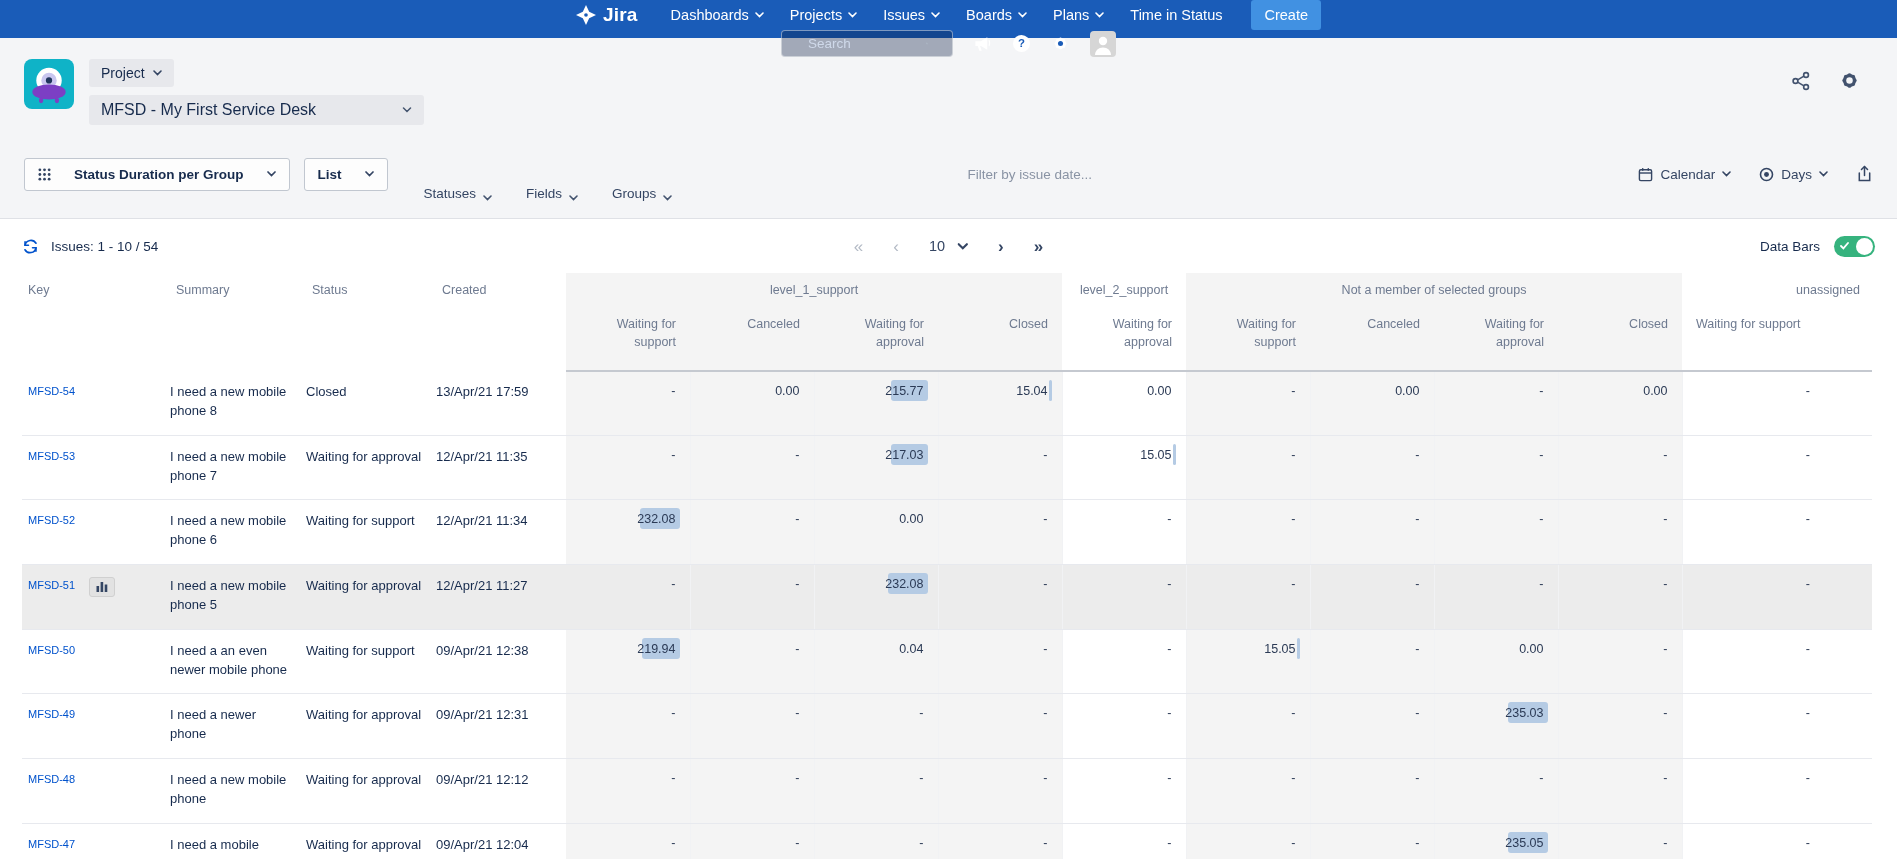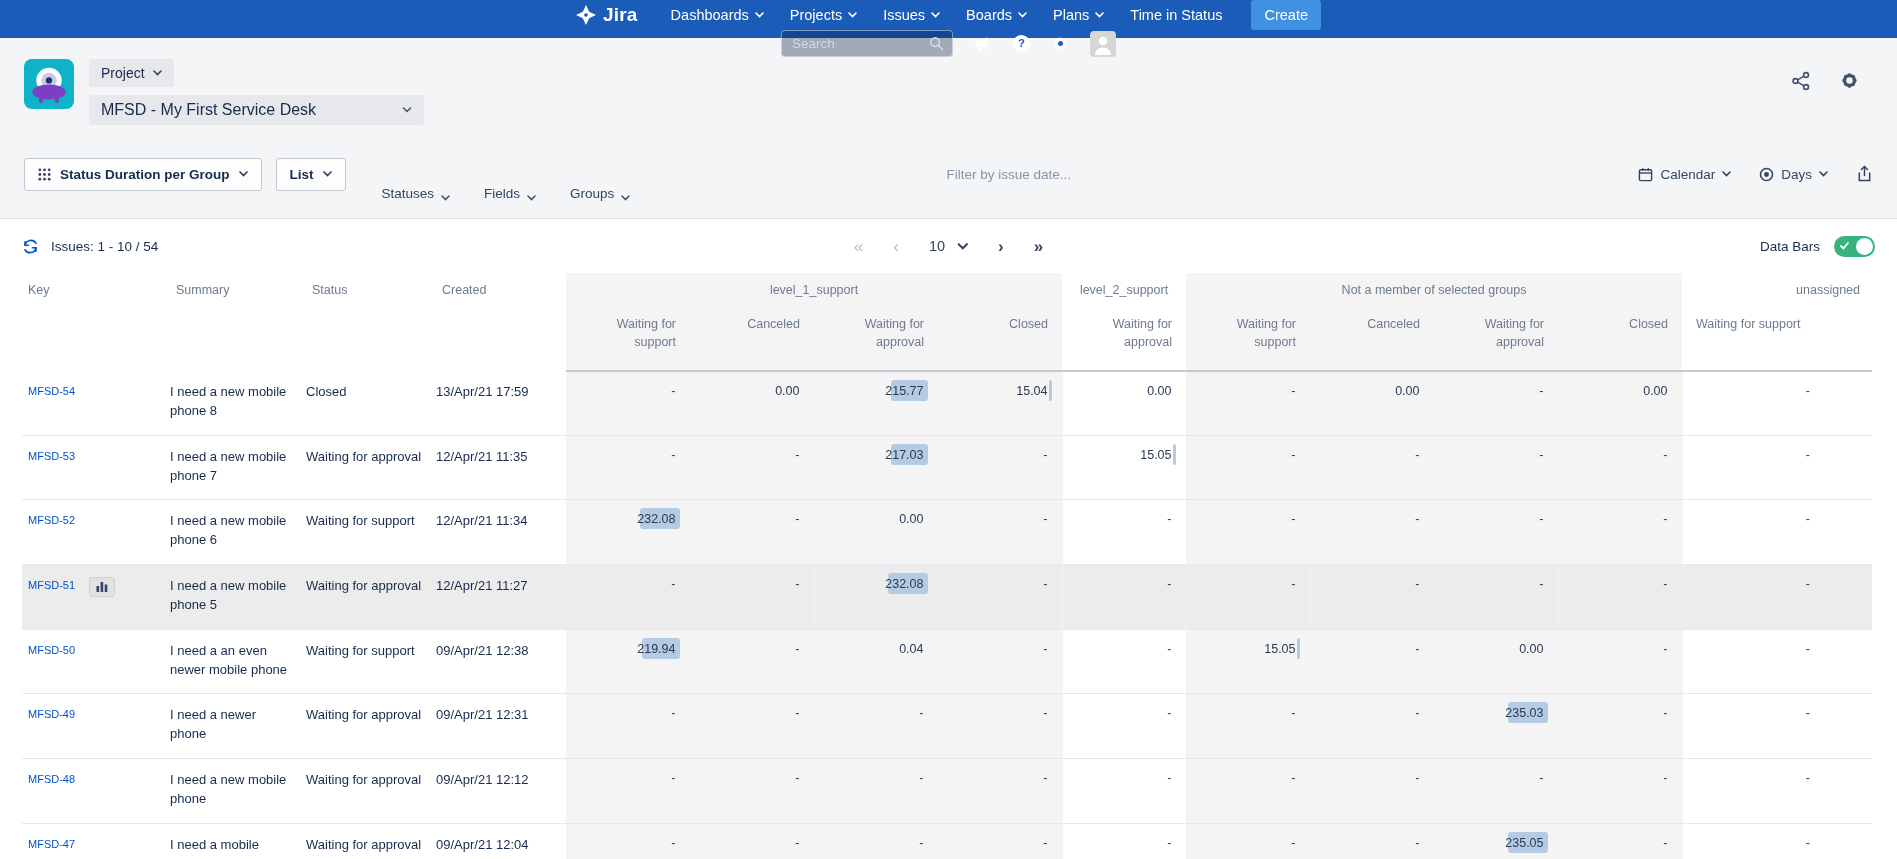--- a/index.html
+++ b/index.html
@@ -18,38 +18,38 @@
   .nav-left{display:flex;align-items:center;gap:8px;}
   .brand{display:flex;align-items:center;gap:7px;cursor:pointer;margin-right:14px;}
   .brand-text{font-size:19px;font-weight:700;letter-spacing:.2px;}
   .nav-items{display:flex;align-items:center;gap:4px;}
   .nav-item{display:flex;align-items:center;gap:6px;font-size:14.5px;padding:6px 11px;border-radius:3px;cursor:pointer;white-space:nowrap;}
   .chev{flex:0 0 auto;}
   .create-btn{margin-left:10px;background:var(--create_bg);color:#fff;border:none;border-radius:3px;
               font-size:14.5px;padding:7px 13px;cursor:pointer;font-family:inherit;}
   .nav-right{display:flex;align-items:center;gap:20px;}
   .search-box{display:flex;align-items:center;background:rgba(9,30,66,.35);border:1px solid rgba(255,255,255,.45);
-              border-radius:4px;height:27px;width:172px;padding:0 8px;}
+              border-radius:4px;height:27px;width:172px;padding:0 24px;}
   .search-box input{flex:1;background:transparent;border:none;outline:none;color:#fff;font-size:13.5px;width:120px;font-family:inherit;}
   .search-box input::placeholder{color:#cfd9ea;}
   .nav-icon{display:flex;align-items:center;justify-content:center;cursor:pointer;}
   
   .band{background:var(--band_bg);border-bottom:1px solid var(--divider);padding:21px 24px 17px;}
   .project-row{display:flex;align-items:flex-start;}
   .proj-avatar{width:50px;height:50px;border-radius:8px;overflow:hidden;flex:0 0 auto;}
   .proj-controls{margin-left:15px;display:flex;flex-direction:column;gap:8px;}
   .proj-btn{display:inline-flex;align-items:center;gap:8px;background:#e7e8ec;border:none;border-radius:3px;
             height:28px;padding:0 12px;font-size:14px;color:var(--text_dark);cursor:pointer;width:max-content;font-family:inherit;}
   .proj-select{display:flex;align-items:center;justify-content:space-between;background:#e7e8ec;border-radius:3px;
                height:30px;width:335px;padding:0 12px;font-size:16px;color:var(--text_dark);cursor:pointer;}
   .band-icons{margin-left:auto;display:flex;align-items:center;gap:26px;padding:10px 12px 0 0;}
   .band-icons .nav-icon{color:#42526e;}
   .toolbar{display:flex;align-items:center;margin-top:22px;}
   .tb-left{display:flex;align-items:center;gap:14px;}
-  .tb-btn{display:inline-flex;align-items:center;gap:9px;background:#fdfdfd;border:1px solid var(--btn-border,#c1c7d0);
+  .tb-btn{display:inline-flex;align-items:center;gap:23px;background:#fdfdfd;border:1px solid var(--btn-border,#c1c7d0);
           border-radius:3px;height:33px;padding:0 13px;font-size:13.5px;font-weight:700;color:var(--text_dark);cursor:pointer;font-family:inherit;}
   .tb-menus{display:flex;align-items:center;gap:34px;margin-left:22px;}
   .tb-menu{display:flex;align-items:flex-end;gap:7px;font-size:13.5px;color:#344563;cursor:pointer;margin-top:39px;}
   .tb-center{flex:1;display:flex;justify-content:center;}
   .filter-input{width:380px;background:transparent;border:none;outline:none;font-size:13.5px;color:var(--text_dark);font-family:inherit;}
   .filter-input::placeholder{color:#8993a4;}
   .tb-right{display:flex;align-items:center;gap:28px;color:#344563;}
   .tb-unit{display:flex;align-items:center;gap:7px;font-size:13.5px;cursor:pointer;}
   
   .statusbar{position:relative;display:flex;align-items:center;height:54px;padding:0 22px;}

